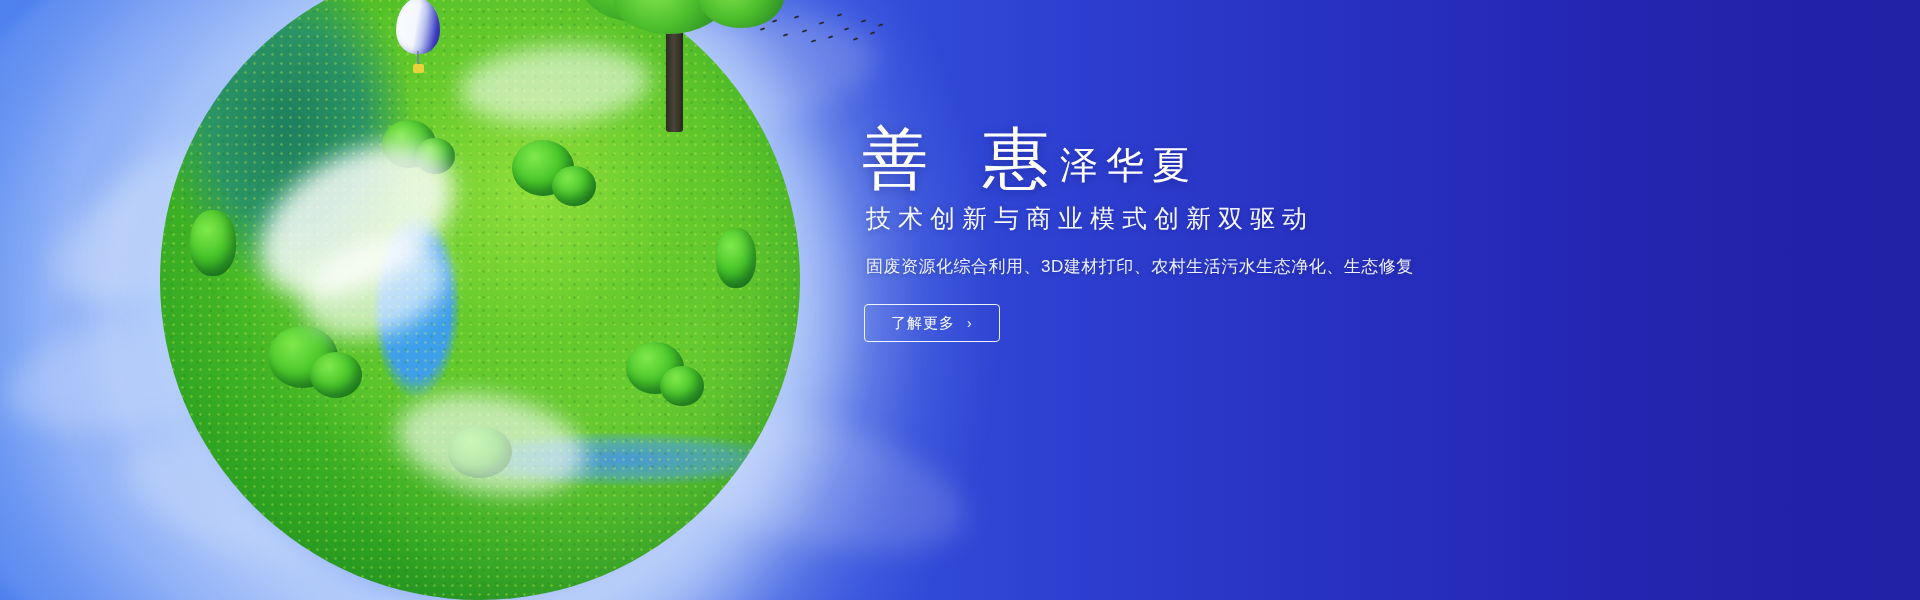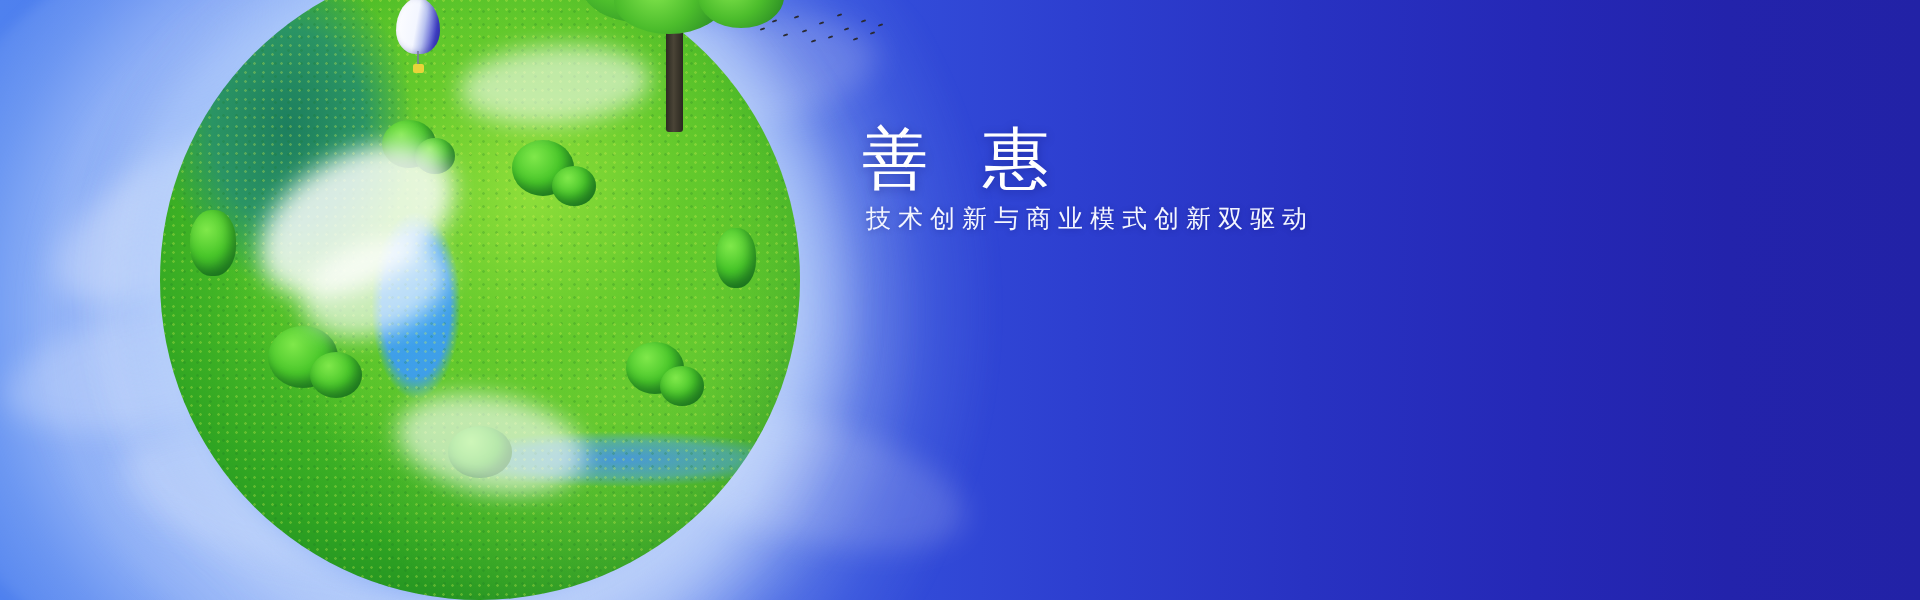--- a/index.html
+++ b/index.html
@@ -328,20 +328,26 @@
       <div class="basket"></div>
     </div>
   </div>
 
   <div class="content">
 
     <h1 class="headline">
       <span class="hl-big">善</span>
       <span class="hl-gap"></span>
       <span class="hl-big">惠</span>
+      <span class="hl-small">泽华夏</span>
     </h1>
 
     <div class="subtitle">技术创新与商业模式创新双驱动</div>
 
-
+    <div class="desc">固废资源化综合利用、3D建材打印、农村生活污水生态净化、生态修复</div>
+
+    <button class="cta">
+      <span>了解更多</span>
+      <span class="chev">›</span>
+    </button>
 
   </div>
 </div>
 
 </body></html>

